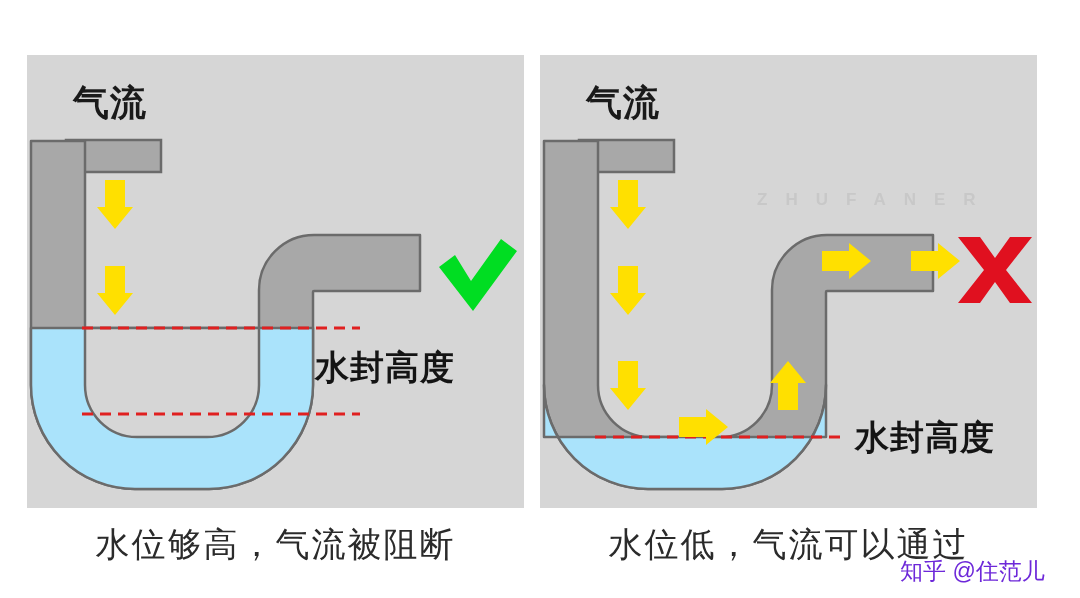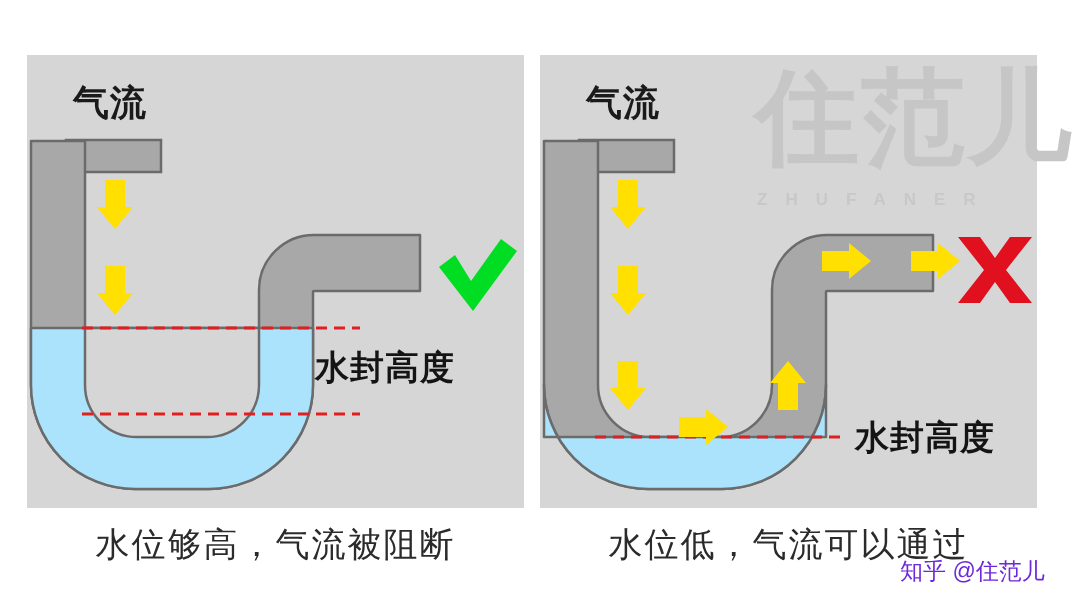--- a/index.html
+++ b/index.html
@@ -253,23 +253,20 @@
         <path d="M 418,182 L 440,182 L 455,203 L 470,182 L 492,182 L 466,215 L 492,248
                  L 470,248 L 455,227 L 440,248 L 418,248 L 444,215 Z" fill="#e0101f"></path>
       </g>
     </svg>
 
     <div class="airflow-label" style="left:46px; top:30px;">气流</div>
 
     <div class="seal-label" style="left:315px; top:365px;">水封高度</div>
   </div>
 
-  <div class="wm" id="wm-logo">
-    <div id="wm-logo-text">住范儿</div>
-  </div>
   <div class="wm" id="wm-pinyin">ZHUFANER</div>
 
   <div class="caption" id="caption-right">水位低，气流可以通过</div>
 
   <div class="caption" id="caption-left">水位够高，气流被阻断</div>
 
   <div id="wm-corner">知乎 @住范儿</div>
 
 </div>
 

